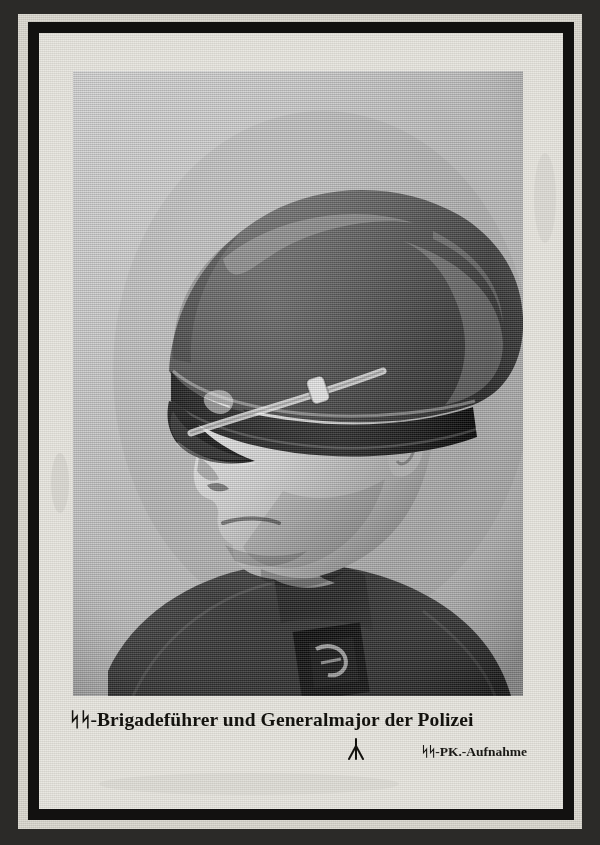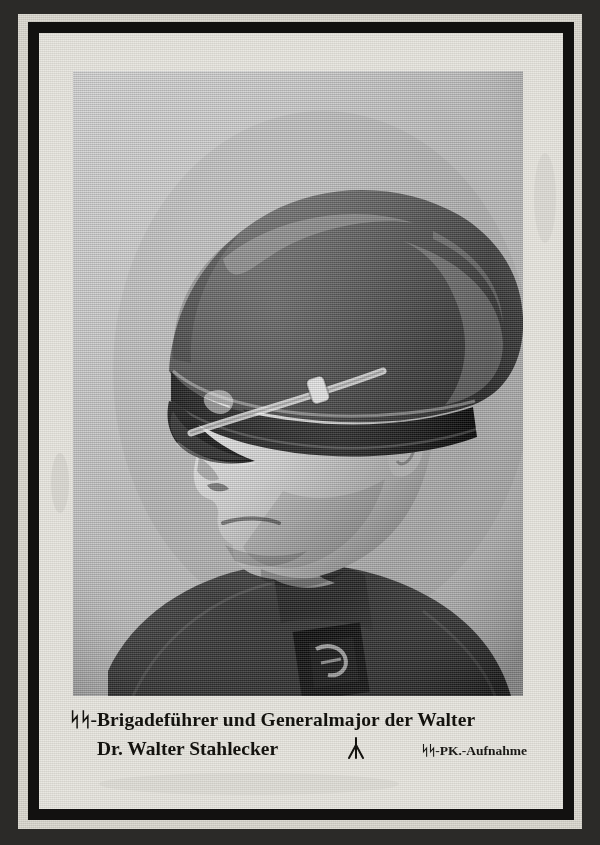--- a/index.html
+++ b/index.html
@@ -125,21 +125,21 @@
     position: absolute;
     left: 352px;
     top: 5px;
     font-family: "Liberation Serif", serif;
     font-weight: bold;
     font-size: 13.5px;
     color: #1a1916;
     white-space: nowrap;
   }
   .runes {
-    font-family: Liberation Serif, serif;
+    font-family: Liberation Mono, monospace;
     font-weight: bold;
     letter-spacing: -1px;
     margin-top: 46px;
   }
   .rune-mark {
     position: absolute;
     left: 277px;
     top: -1px;
     width: 20px;
     height: 22px;
@@ -305,24 +305,23 @@
         <path d="M 118 362 C 170 344 240 326 310 300" fill="none" stroke="rgba(0,0,0,0.22)" stroke-width="2" stroke-linecap="round"></path>
 
         <rect x="236" y="306" width="18" height="26" rx="5" transform="rotate(-18 245 319)" fill="#ded9cd" stroke="rgba(0,0,0,0.3)" stroke-width="2"></rect>
 
         <rect x="0" y="0" width="450" height="625" fill="url(#vig)"></rect>
       </svg>
     </div>
 
     <div class="caption">
 
-      <div class="cap-line1"><span class="runes">ᛋᛋ</span><span>-Brigadeführer und Generalmajor der Walter</span></div>
+      <div class="cap-line1"><span class="runes">ᛋᛋ</span><span>-Brigadeführer und Generalmajor der Polizei</span></div>
 
       <div class="cap-line2">
-        <span class="cap-name">Dr. Walter Stahlecker</span>
 
         <span class="rune-mark">
           <svg viewBox="0 0 20 22" width="20" height="22" aria-hidden="true">
             <path d="M10 1 L10 21 M10 8 L3 21 M10 8 L17 21" stroke="#14130f" stroke-width="2" fill="none" stroke-linecap="round"></path>
           </svg>
         </span>
 
         <span class="cap-credit"><span class="runes">ᛋᛋ</span><span>-PK.-Aufnahme</span></span>
       </div>
 

